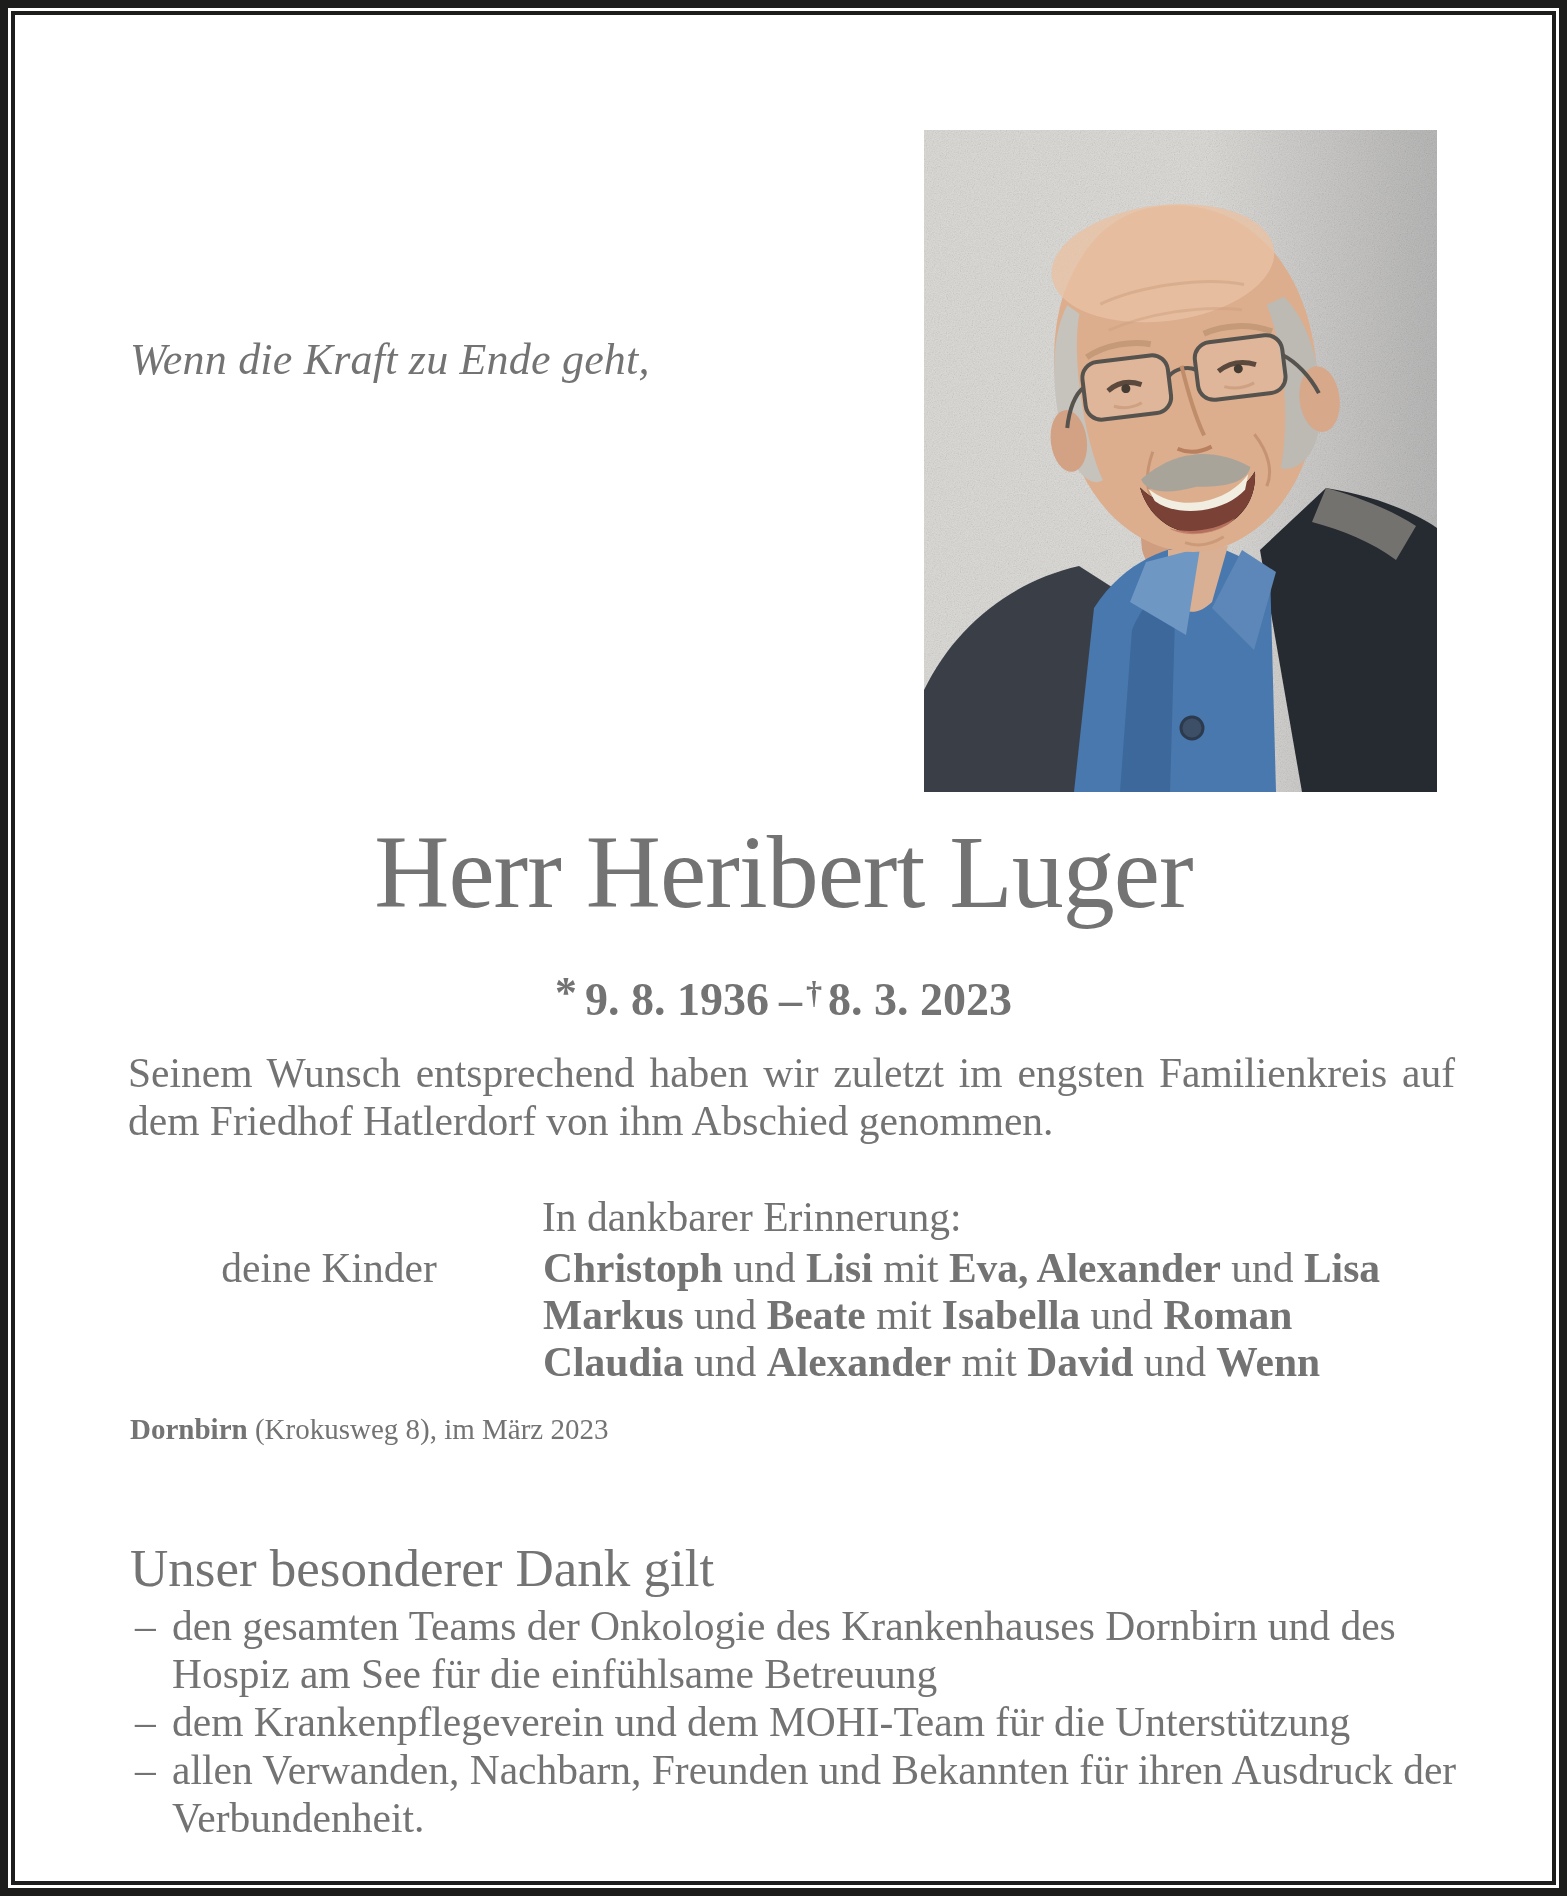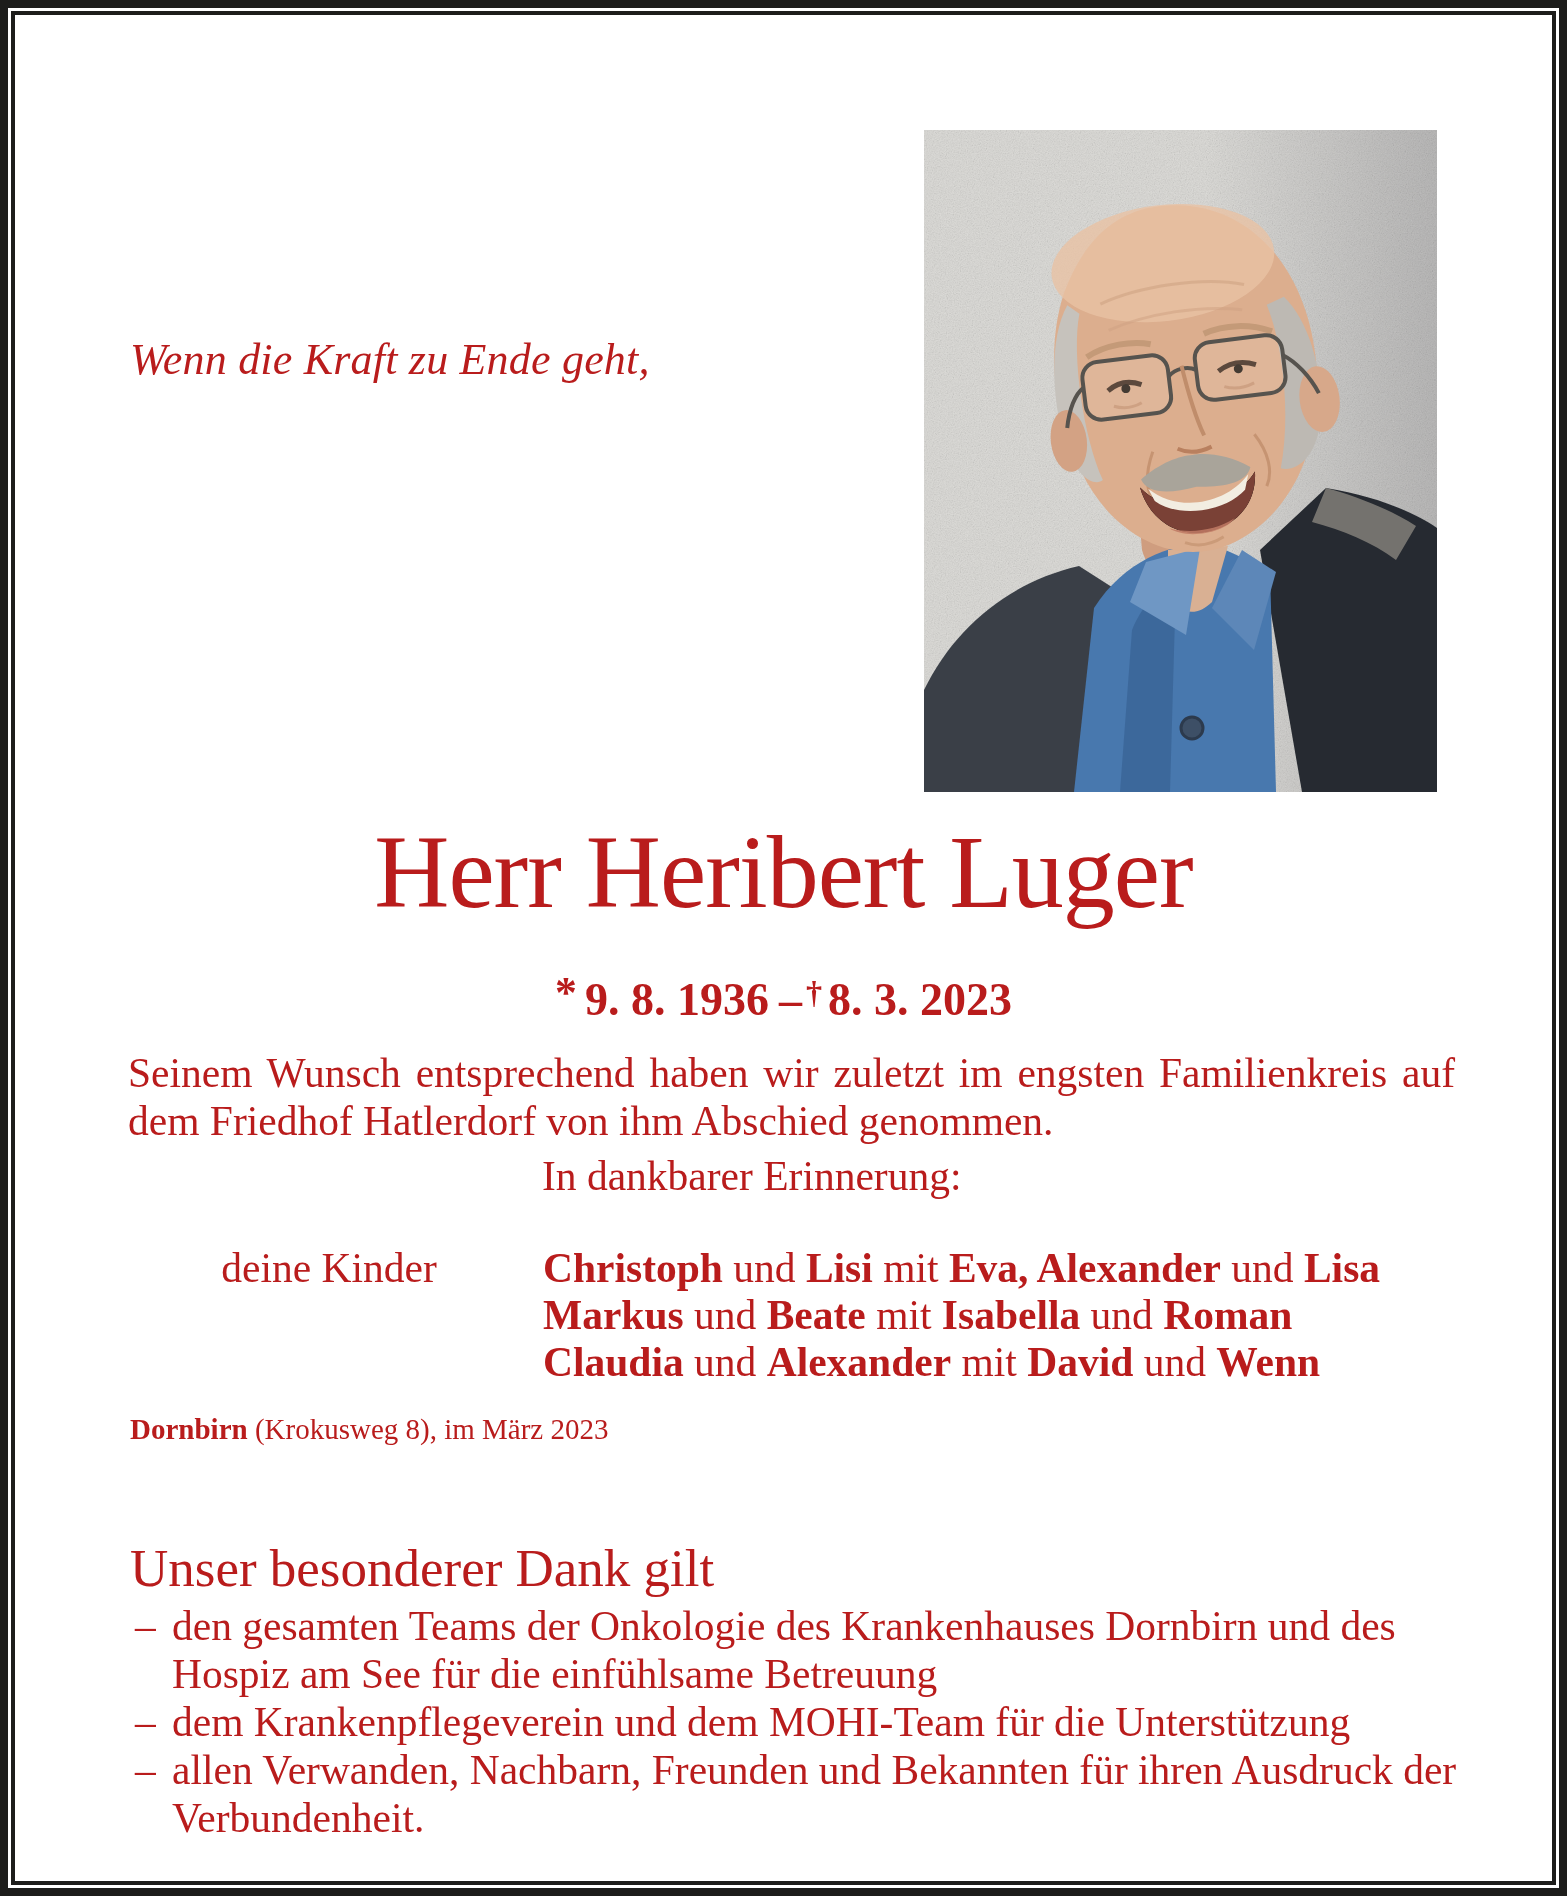--- a/index.html
+++ b/index.html
@@ -1,20 +1,20 @@
 <!DOCTYPE html>
 <html lang="de"><head>
 <meta charset="utf-8">
 <title>Todesanzeige</title>
 <style>
   html,body{margin:0;padding:0;background:#ffffff;}
   .page{
     width:1567px;height:1896px;position:relative;background:#ffffff;
     box-sizing:border-box;border:8px solid #1d1d1b;
-    font-family:"Liberation Serif","DejaVu Serif",serif;color:#b91c1c;
+    font-family:"Liberation Serif","DejaVu Serif",serif;color:#737373;
   }
   .sheet-inner{
     position:absolute;inset:3px;border:4px solid #1d1d1b;background:#ffffff;
   }
   .abs{position:absolute;}
 
   .epigraph{
     left:115px;top:318px;font-style:italic;font-size:44px;line-height:53px;
     letter-spacing:0.2px;
   }
@@ -32,21 +32,21 @@
   }
   .life-dates .bsym{font-size:0.95em;vertical-align:0.18em;margin-right:8px;}
   .life-dates .sep{margin:0 4px 0 10px;}
   .life-dates .dsym{font-size:0.70em;vertical-align:0.38em;margin-right:6px;}
 
   .announcement{
     left:113px;top:1034px;width:1327px;font-size:41.5px;line-height:48px;
     text-align:justify;
   }
   .remembrance-heading{
-    left:527px;top:1137px;font-size:41.5px;
+    left:527px;top:1178px;font-size:41.5px;
   }
   .children-label{
     left:115px;top:1230px;width:398px;text-align:center;font-size:41.5px;line-height:47px;
   }
   .children-lines{
     left:528px;top:1230px;font-size:41.5px;line-height:47px;
   }
   .place-line{
     left:115px;top:1398px;font-size:29px;
   }

